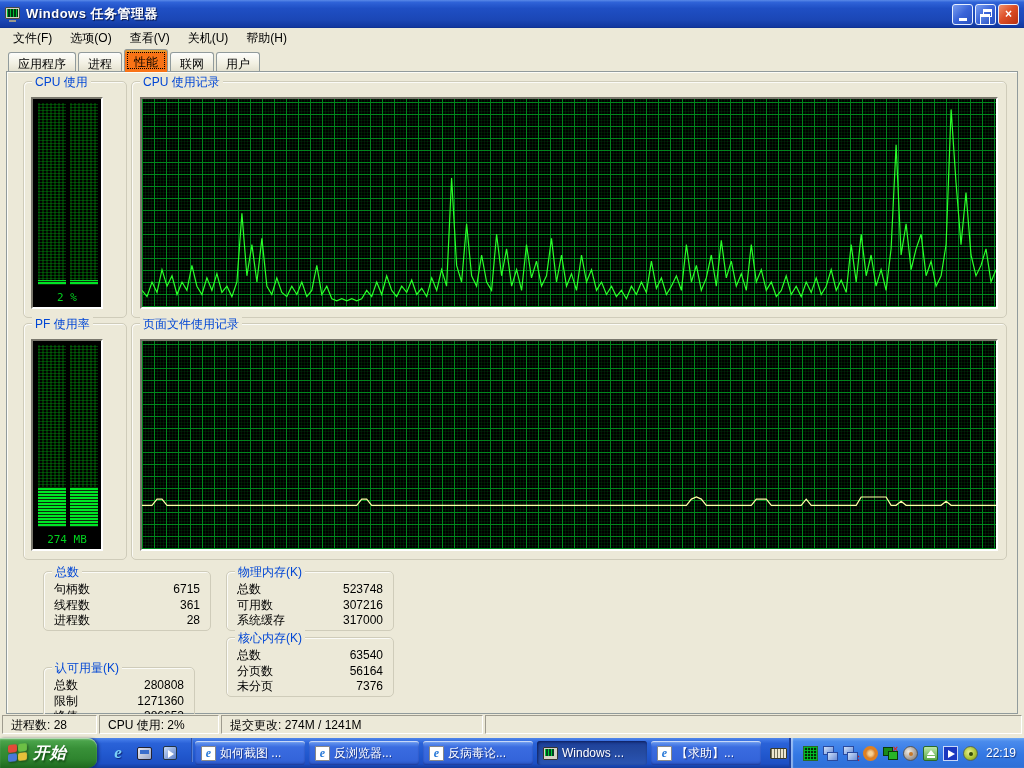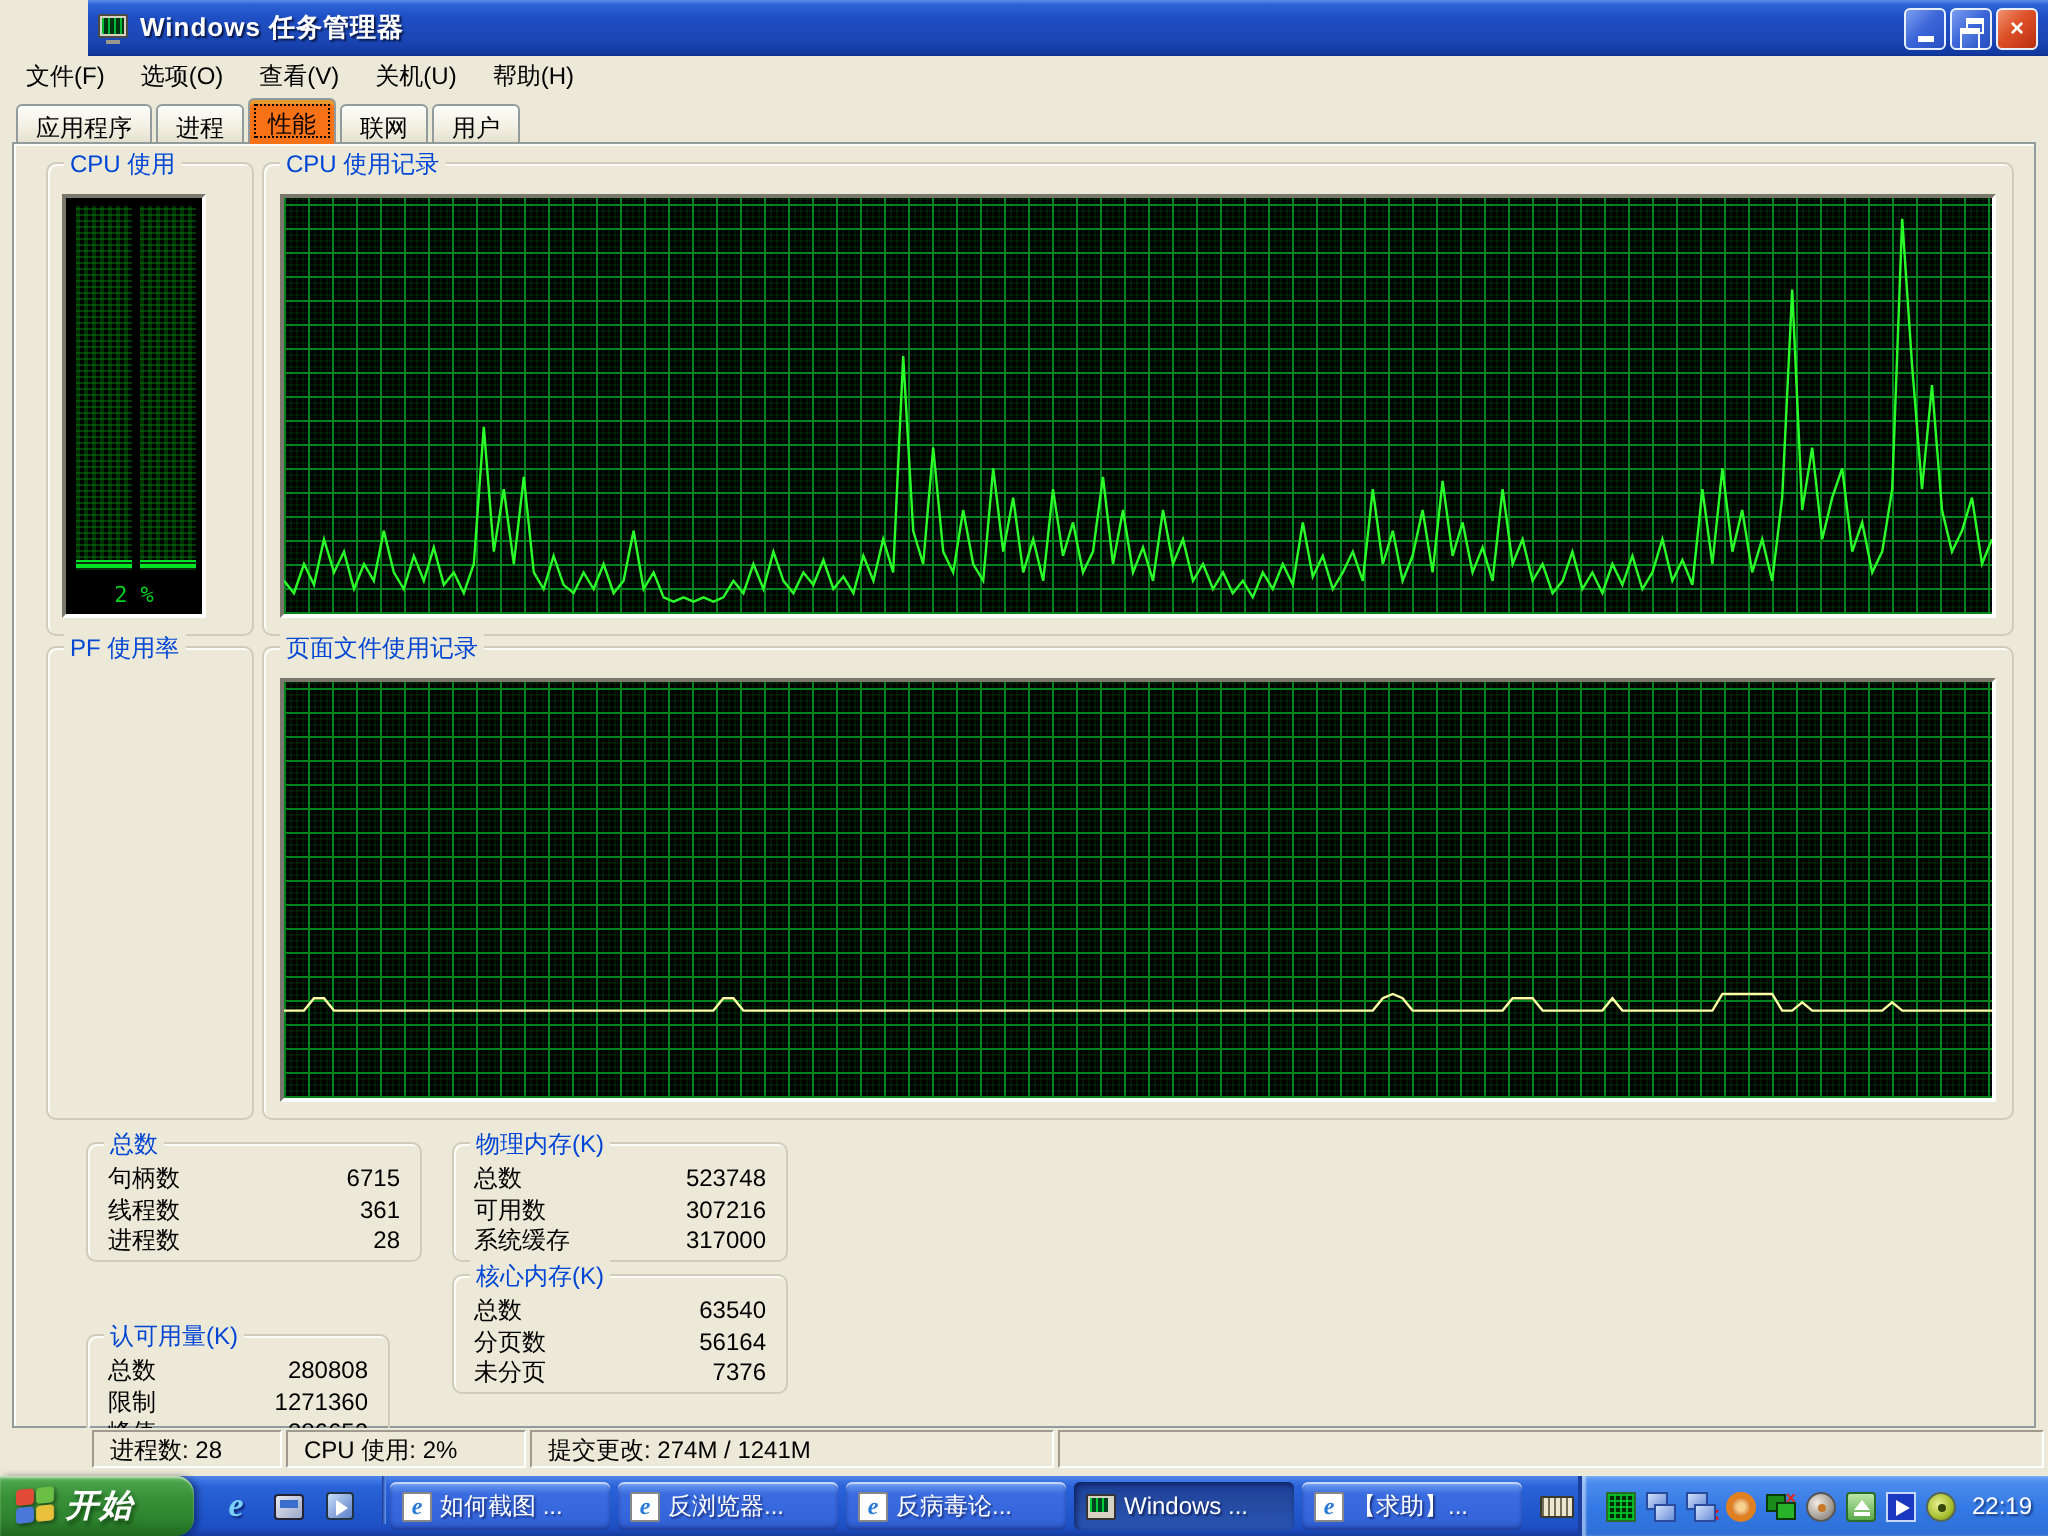--- a/index.html
+++ b/index.html
@@ -4,21 +4,21 @@
 <style>
   * { margin:0; padding:0; box-sizing:border-box; }
   html,body { width:1024px; height:768px; overflow:hidden; }
   body { font-family:"Liberation Sans","DejaVu Sans",sans-serif; background:#ece9d8; position:relative; }
 
   
   .window { position:absolute; left:0; top:0; width:1024px; height:738px; background:#ece9d8; }
 
   .titlebar { position:absolute; left:0; top:0; right:0; height:28px;
     background:linear-gradient(180deg,#5a8ae8 0%,#2f63d8 8%,#1f4fc4 30%,#1b47b6 70%,#1238a0 96%,#0d2f8a 100%);
-    display:flex; align-items:center; padding:0 5px;margin-left:44px; }
+    display:flex; align-items:center; padding:0 5px; }
   .app-icon { width:17px; height:15px; margin-right:4px; position:relative; flex:0 0 auto; }
   .app-icon .mon { position:absolute; left:0; top:0; width:15px; height:12px; background:#d6d2c4; border:1px solid #4a4a42; border-radius:1px; }
   .app-icon .scr { position:absolute; left:2px; top:2px; width:11px; height:8px; background:#031; 
     background-image:repeating-linear-gradient(90deg,rgba(0,220,60,.8) 0 1px,transparent 1px 3px); }
   .app-icon .base { position:absolute; left:4px; bottom:0; width:7px; height:2px; background:#9a988c; }
   .title-text { color:#fff; font-weight:bold; font-size:13px; text-shadow:1px 1px 1px rgba(0,0,20,.7); letter-spacing:.5px; }
   .title-buttons { margin-left:auto; display:flex; gap:2px; }
   .tbtn { width:21px; height:21px; border:1px solid #e8f0ff; border-radius:3px; display:flex; align-items:center; justify-content:center;
     background:linear-gradient(135deg,#7a9ef0 0%,#3a64d8 50%,#2850c0 100%); color:#fff; font-size:12px; font-weight:bold; }
   .tbtn.close { background:linear-gradient(135deg,#f0936e 0%,#dd4f27 45%,#b83010 100%); }
@@ -66,21 +66,21 @@
   .chart-screen svg { position:absolute; left:0; top:0; width:100%; height:100%; display:block; }
 
   
   .statbox { padding-top:10px;margin-left:20px; }
   .stat-row { display:flex; justify-content:space-between; padding:0 10px; font-size:12px; line-height:15.5px; color:#000; }
   .stat-val { text-align:right; }
 
   
   .statusbar { position:absolute; left:0; top:714px; right:0; height:21px; background:#ece9d8; display:flex; gap:2px; padding:1px 2px; }
   .sb-panel { border:1px solid; border-color:#9e9b8e #fff #fff #9e9b8e; font-size:12px; padding:1px 8px; white-space:nowrap; overflow:hidden; }
-  .sb-p1 { width:95px;margin-left:44px; } .sb-p2 { width:120px; } .sb-p3 { width:262px; } .sb-rest { flex:1; }
+  .sb-p1 { width:95px; } .sb-p2 { width:120px; } .sb-p3 { width:262px; } .sb-rest { flex:1; }
 
   
   .taskbar { position:absolute; left:0; top:738px; width:1024px; height:30px;
     background:linear-gradient(180deg,#5186e8 0%,#3c74e4 8%,#2a62d8 18%,#2158ce 55%,#1d4fc4 85%,#143c9e 100%);
     display:flex; }
   .start-button { width:97px; height:30px; border-radius:0 9px 9px 0; display:flex; align-items:center; padding-left:8px; gap:5px; flex:0 0 auto;
     background:linear-gradient(180deg,#7cc27c 0%,#4aa34a 10%,#389038 35%,#2f852f 70%,#1e681e 100%);
     box-shadow:inset 0 1px 1px rgba(255,255,255,.5), 2px 0 3px rgba(0,0,30,.4); }
   .start-label { color:#fff; font-size:16px; font-weight:bold; font-style:italic; text-shadow:1px 2px 2px rgba(0,40,0,.6); letter-spacing:1px; }
   .winflag { width:20px; height:18px; display:grid; grid-template-columns:9px 9px; grid-template-rows:8px 8px; gap:1px; transform:skewY(-6deg); filter:drop-shadow(1px 1px 1px rgba(0,0,0,.5)); }
@@ -200,20 +200,29 @@
         <div class="screen chart-screen">
           <svg preserveAspectRatio="none" viewBox="0 0 854 208">
               <path d="M0.5 0V208M12.5 0V208M24.5 0V208M36.5 0V208M48.5 0V208M60.5 0V208M72.5 0V208M84.5 0V208M96.5 0V208M108.5 0V208M120.5 0V208M132.5 0V208M144.5 0V208M156.5 0V208M168.5 0V208M180.5 0V208M192.5 0V208M204.5 0V208M216.5 0V208M228.5 0V208M240.5 0V208M252.5 0V208M264.5 0V208M276.5 0V208M288.5 0V208M300.5 0V208M312.5 0V208M324.5 0V208M336.5 0V208M348.5 0V208M360.5 0V208M372.5 0V208M384.5 0V208M396.5 0V208M408.5 0V208M420.5 0V208M432.5 0V208M444.5 0V208M456.5 0V208M468.5 0V208M480.5 0V208M492.5 0V208M504.5 0V208M516.5 0V208M528.5 0V208M540.5 0V208M552.5 0V208M564.5 0V208M576.5 0V208M588.5 0V208M600.5 0V208M612.5 0V208M624.5 0V208M636.5 0V208M648.5 0V208M660.5 0V208M672.5 0V208M684.5 0V208M696.5 0V208M708.5 0V208M720.5 0V208M732.5 0V208M744.5 0V208M756.5 0V208M768.5 0V208M780.5 0V208M792.5 0V208M804.5 0V208M816.5 0V208M828.5 0V208M840.5 0V208M852.5 0V208M0 207.5H854M0 195.5H854M0 183.5H854M0 171.5H854M0 159.5H854M0 147.5H854M0 135.5H854M0 123.5H854M0 111.5H854M0 99.5H854M0 87.5H854M0 75.5H854M0 63.5H854M0 51.5H854M0 39.5H854M0 27.5H854M0 15.5H854M0 3.5H854" stroke="#00851c" stroke-width="1" fill="none"></path>
               <polyline points="0.0,191.4 5.0,197.6 10.0,183.0 15.0,193.4 20.0,170.6 25.0,187.2 30.0,176.8 35.0,195.5 40.0,183.0 44.9,191.4 49.9,166.4 54.9,187.2 59.9,195.5 64.9,178.9 69.9,191.4 74.9,174.7 79.9,193.4 84.9,187.2 89.9,197.6 94.9,183.0 99.9,114.4 104.9,176.8 109.9,145.6 114.9,183.0 119.9,139.4 124.9,187.2 129.8,195.5 134.8,178.9 139.8,193.4 144.8,197.6 149.8,187.2 154.8,195.5 159.8,183.0 164.8,197.6 169.8,191.4 174.8,166.4 179.8,195.5 184.8,187.2 189.8,199.7 194.8,201.8 199.8,199.7 204.8,201.8 209.8,199.7 214.7,201.8 219.7,199.7 224.7,191.4 229.7,197.6 234.7,183.0 239.7,195.5 244.7,176.8 249.7,191.4 254.7,197.6 259.7,187.2 264.7,193.4 269.7,181.0 274.7,195.5 279.7,189.3 284.7,197.6 289.7,178.9 294.7,191.4 299.6,170.6 304.6,187.2 309.6,79.0 314.6,166.4 319.6,183.0 324.6,124.8 329.6,176.8 334.6,187.2 339.6,156.0 344.6,183.0 349.6,191.4 354.6,135.2 359.6,176.8 364.6,149.8 369.6,187.2 374.6,170.6 379.6,191.4 384.5,145.6 389.5,178.9 394.5,162.2 399.5,187.2 404.5,176.8 409.5,139.4 414.5,183.0 419.5,156.0 424.5,187.2 429.5,174.7 434.5,191.4 439.5,156.0 444.5,183.0 449.5,170.6 454.5,191.4 459.5,183.0 464.5,195.5 469.5,187.2 474.4,197.6 479.4,191.4 484.4,199.7 489.4,187.2 494.4,195.5 499.4,183.0 504.4,193.4 509.4,162.2 514.4,189.3 519.4,178.9 524.4,195.5 529.4,187.2 534.4,176.8 539.4,191.4 544.4,145.6 549.4,183.0 554.4,166.4 559.3,191.4 564.3,178.9 569.3,156.0 574.3,187.2 579.3,141.4 584.3,178.9 589.3,162.2 594.3,187.2 599.3,174.7 604.3,191.4 609.3,145.6 614.3,183.0 619.3,170.6 624.3,191.4 629.3,183.0 634.3,197.6 639.3,191.4 644.2,176.8 649.2,195.5 654.2,187.2 659.2,197.6 664.2,183.0 669.2,193.4 674.2,178.9 679.2,195.5 684.2,187.2 689.2,170.6 694.2,191.4 699.2,181.0 704.2,193.4 709.2,145.6 714.2,183.0 719.2,135.2 724.2,176.8 729.1,156.0 734.1,187.2 739.1,170.6 744.1,191.4 749.1,149.8 754.1,45.8 759.1,156.0 764.1,124.8 769.1,170.6 774.1,149.8 779.1,135.2 784.1,176.8 789.1,162.2 794.1,187.2 799.1,176.8 804.1,145.6 809.1,10.4 814.0,83.2 819.0,145.6 824.0,93.6 829.0,156.0 834.0,176.8 839.0,166.4 844.0,149.8 849.0,183.0 854.0,170.6" fill="none" stroke="#2aff2a" stroke-width="1.2"></polyline>
             </svg>
         </div>
       </div>
 
       <div class="groupbox" style="left:16px;top:251px;width:104px;height:237px;">
         <span class="gb-label">PF 使用率</span>
+        <div class="screen gauge-screen">
+          <div class="gauge-col c1">
+              <div class="gauge-fill" style="height: 22%;"></div>
+            </div>
+          <div class="gauge-col c2">
+              <div class="gauge-fill" style="height: 22%;"></div>
+            </div>
+          <div class="gauge-text">274 MB</div>
+        </div>
       </div>
 
       <div class="groupbox" style="left:124px;top:251px;width:876px;height:237px;">
         <span class="gb-label">页面文件使用记录</span>
         <div class="screen chart-screen">
           <svg preserveAspectRatio="none" viewBox="0 0 854 208">
               <path d="M0.5 0V208M12.5 0V208M24.5 0V208M36.5 0V208M48.5 0V208M60.5 0V208M72.5 0V208M84.5 0V208M96.5 0V208M108.5 0V208M120.5 0V208M132.5 0V208M144.5 0V208M156.5 0V208M168.5 0V208M180.5 0V208M192.5 0V208M204.5 0V208M216.5 0V208M228.5 0V208M240.5 0V208M252.5 0V208M264.5 0V208M276.5 0V208M288.5 0V208M300.5 0V208M312.5 0V208M324.5 0V208M336.5 0V208M348.5 0V208M360.5 0V208M372.5 0V208M384.5 0V208M396.5 0V208M408.5 0V208M420.5 0V208M432.5 0V208M444.5 0V208M456.5 0V208M468.5 0V208M480.5 0V208M492.5 0V208M504.5 0V208M516.5 0V208M528.5 0V208M540.5 0V208M552.5 0V208M564.5 0V208M576.5 0V208M588.5 0V208M600.5 0V208M612.5 0V208M624.5 0V208M636.5 0V208M648.5 0V208M660.5 0V208M672.5 0V208M684.5 0V208M696.5 0V208M708.5 0V208M720.5 0V208M732.5 0V208M744.5 0V208M756.5 0V208M768.5 0V208M780.5 0V208M792.5 0V208M804.5 0V208M816.5 0V208M828.5 0V208M840.5 0V208M852.5 0V208M0 207.5H854M0 195.5H854M0 183.5H854M0 171.5H854M0 159.5H854M0 147.5H854M0 135.5H854M0 123.5H854M0 111.5H854M0 99.5H854M0 87.5H854M0 75.5H854M0 63.5H854M0 51.5H854M0 39.5H854M0 27.5H854M0 15.5H854M0 3.5H854" stroke="#00851c" stroke-width="1" fill="none"></path>
               <polyline points="0.0,164.3 5.0,164.3 10.0,164.3 15.0,158.1 20.0,158.1 25.0,164.3 30.0,164.3 35.0,164.3 40.0,164.3 44.9,164.3 49.9,164.3 54.9,164.3 59.9,164.3 64.9,164.3 69.9,164.3 74.9,164.3 79.9,164.3 84.9,164.3 89.9,164.3 94.9,164.3 99.9,164.3 104.9,164.3 109.9,164.3 114.9,164.3 119.9,164.3 124.9,164.3 129.8,164.3 134.8,164.3 139.8,164.3 144.8,164.3 149.8,164.3 154.8,164.3 159.8,164.3 164.8,164.3 169.8,164.3 174.8,164.3 179.8,164.3 184.8,164.3 189.8,164.3 194.8,164.3 199.8,164.3 204.8,164.3 209.8,164.3 214.7,164.3 219.7,158.1 224.7,158.1 229.7,164.3 234.7,164.3 239.7,164.3 244.7,164.3 249.7,164.3 254.7,164.3 259.7,164.3 264.7,164.3 269.7,164.3 274.7,164.3 279.7,164.3 284.7,164.3 289.7,164.3 294.7,164.3 299.6,164.3 304.6,164.3 309.6,164.3 314.6,164.3 319.6,164.3 324.6,164.3 329.6,164.3 334.6,164.3 339.6,164.3 344.6,164.3 349.6,164.3 354.6,164.3 359.6,164.3 364.6,164.3 369.6,164.3 374.6,164.3 379.6,164.3 384.5,164.3 389.5,164.3 394.5,164.3 399.5,164.3 404.5,164.3 409.5,164.3 414.5,164.3 419.5,164.3 424.5,164.3 429.5,164.3 434.5,164.3 439.5,164.3 444.5,164.3 449.5,164.3 454.5,164.3 459.5,164.3 464.5,164.3 469.5,164.3 474.4,164.3 479.4,164.3 484.4,164.3 489.4,164.3 494.4,164.3 499.4,164.3 504.4,164.3 509.4,164.3 514.4,164.3 519.4,164.3 524.4,164.3 529.4,164.3 534.4,164.3 539.4,164.3 544.4,164.3 549.4,158.1 554.4,156.0 559.3,158.1 564.3,164.3 569.3,164.3 574.3,164.3 579.3,164.3 584.3,164.3 589.3,164.3 594.3,164.3 599.3,164.3 604.3,164.3 609.3,164.3 614.3,158.1 619.3,158.1 624.3,158.1 629.3,164.3 634.3,164.3 639.3,164.3 644.2,164.3 649.2,164.3 654.2,164.3 659.2,164.3 664.2,158.1 669.2,164.3 674.2,164.3 679.2,164.3 684.2,164.3 689.2,164.3 694.2,164.3 699.2,164.3 704.2,164.3 709.2,164.3 714.2,164.3 719.2,156.0 724.2,156.0 729.1,156.0 734.1,156.0 739.1,156.0 744.1,156.0 749.1,164.3 754.1,164.3 759.1,160.2 764.1,164.3 769.1,164.3 774.1,164.3 779.1,164.3 784.1,164.3 789.1,164.3 794.1,164.3 799.1,164.3 804.1,160.2 809.1,164.3 814.0,164.3 819.0,164.3 824.0,164.3 829.0,164.3 834.0,164.3 839.0,164.3 844.0,164.3 849.0,164.3 854.0,164.3" fill="none" stroke="#ffffa6" stroke-width="1.2"></polyline>
             </svg>
         </div>

